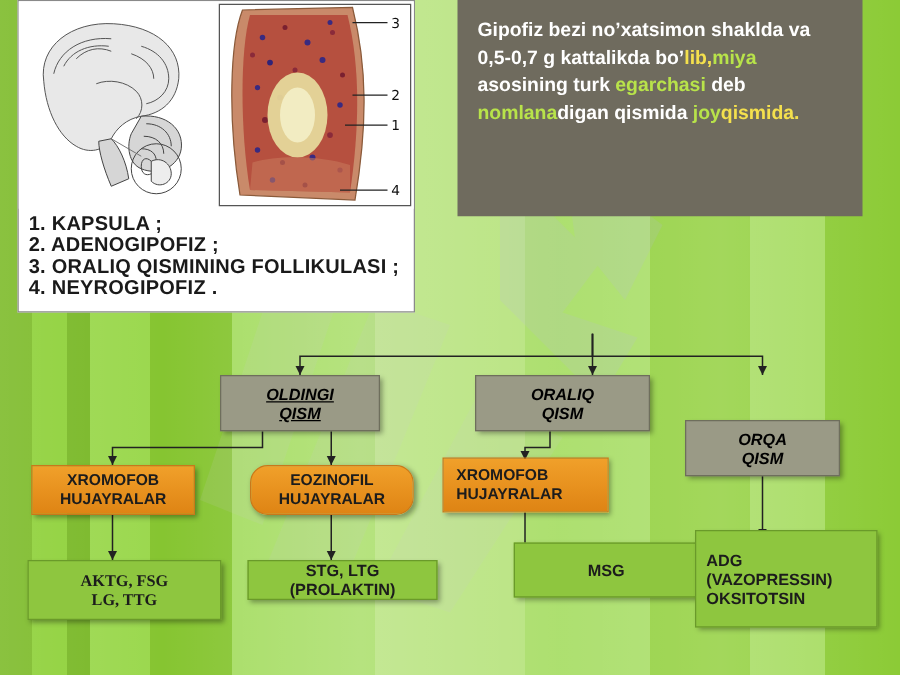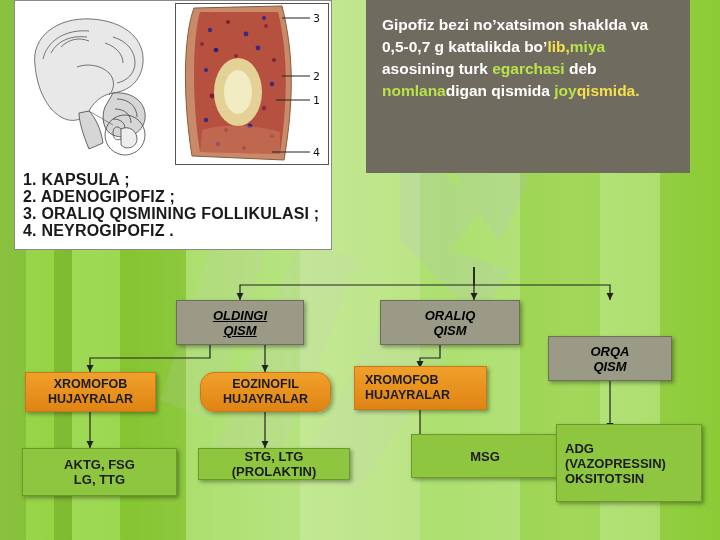--- a/index.html
+++ b/index.html
@@ -361,21 +361,21 @@
     </div>
   </div>
 
   <div class="box orange" style="left:354px; top:366px; width:133px; height:44px; justify-content:flex-start; text-align:left; padding-left:10px;">
     <div>
       <div>XROMOFOB</div>
       <div>HUJAYRALAR</div>
     </div>
   </div>
 
-  <div class="box green" style="left:22px; top:448px; width:155px; height:48px;">
+  <div class="box green" style="left:22px; top:448px; width:155px; height:48px;font-family:Liberation Serif, serif;">
     <div>
       <div>AKTG, FSG</div>
       <div>LG, TTG</div>
     </div>
   </div>
 
   <div class="box green" style="left:198px; top:448px; width:152px; height:32px;">
     <div>
       <div>STG, LTG</div>
       <div>(PROLAKTIN)</div>

